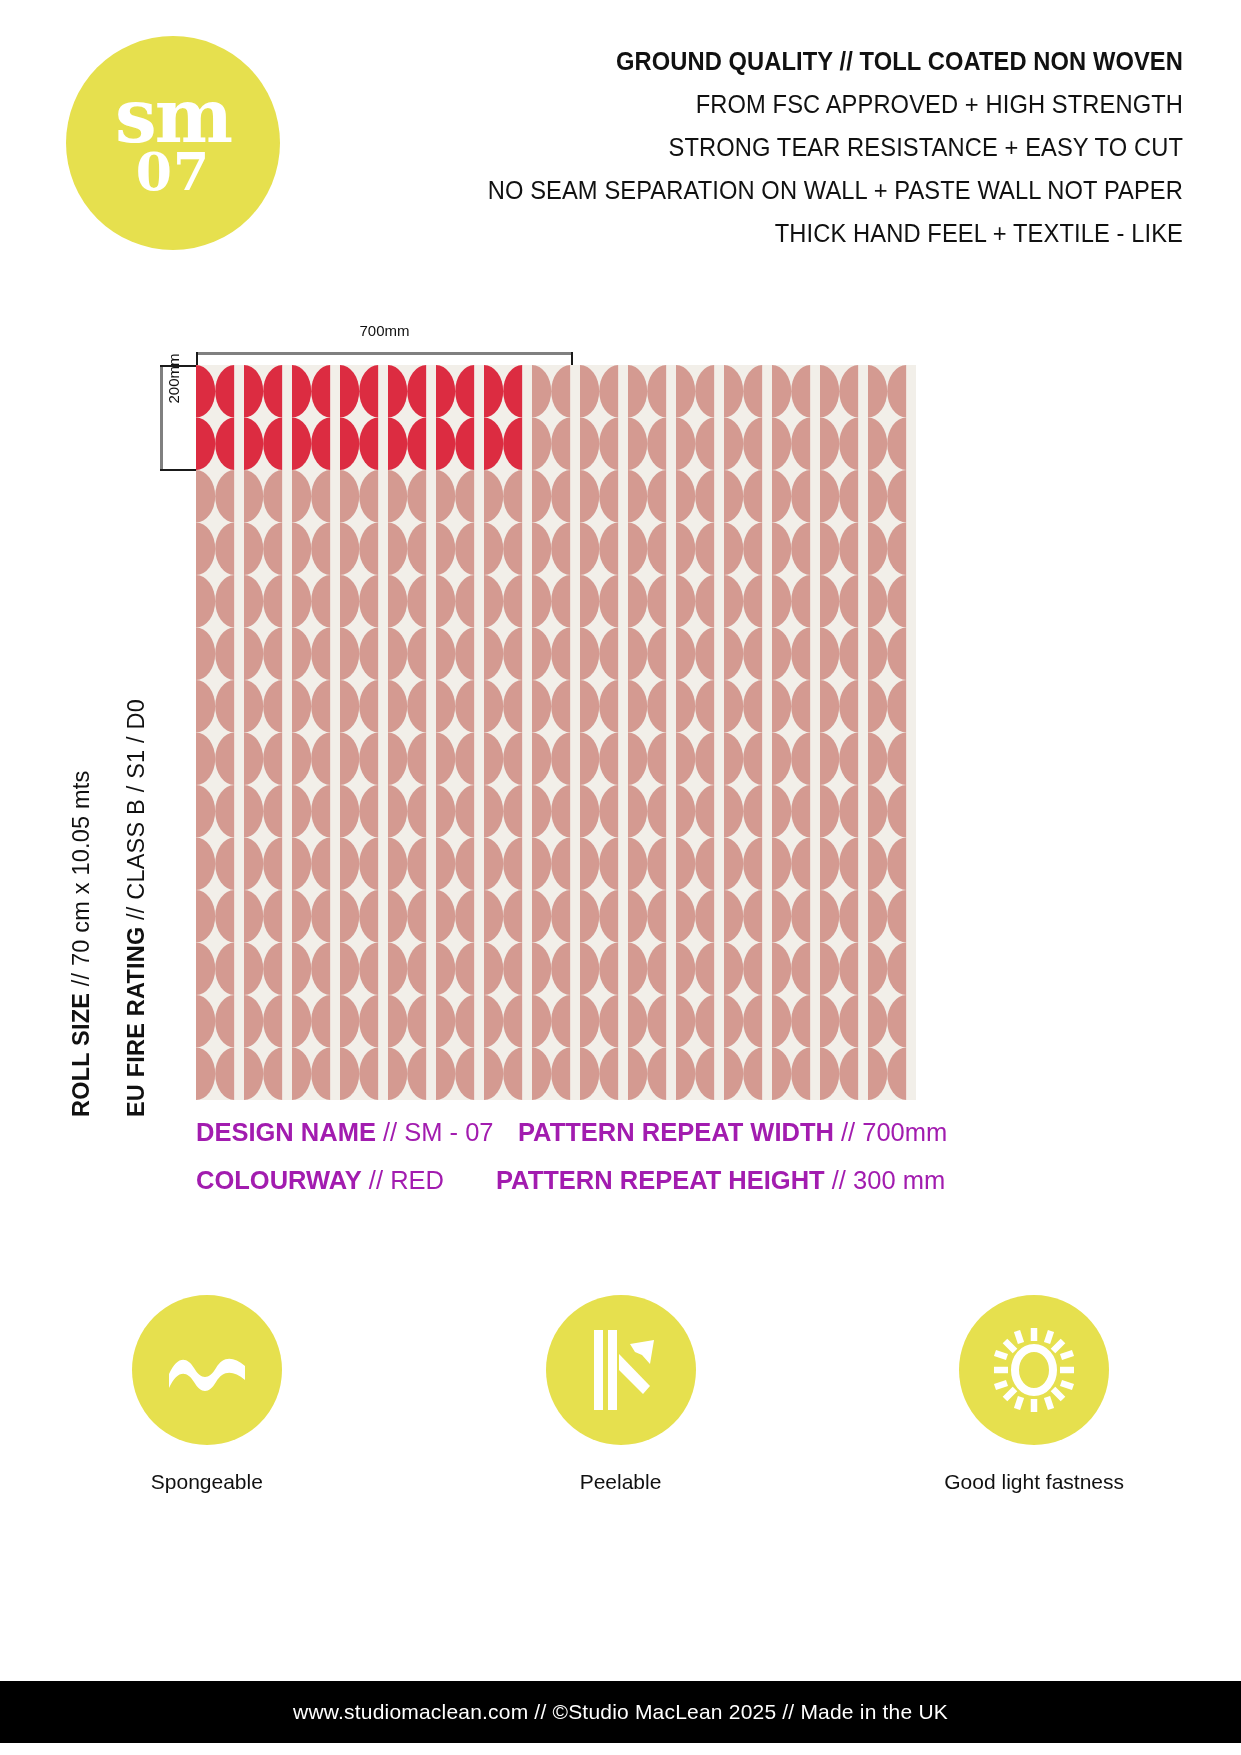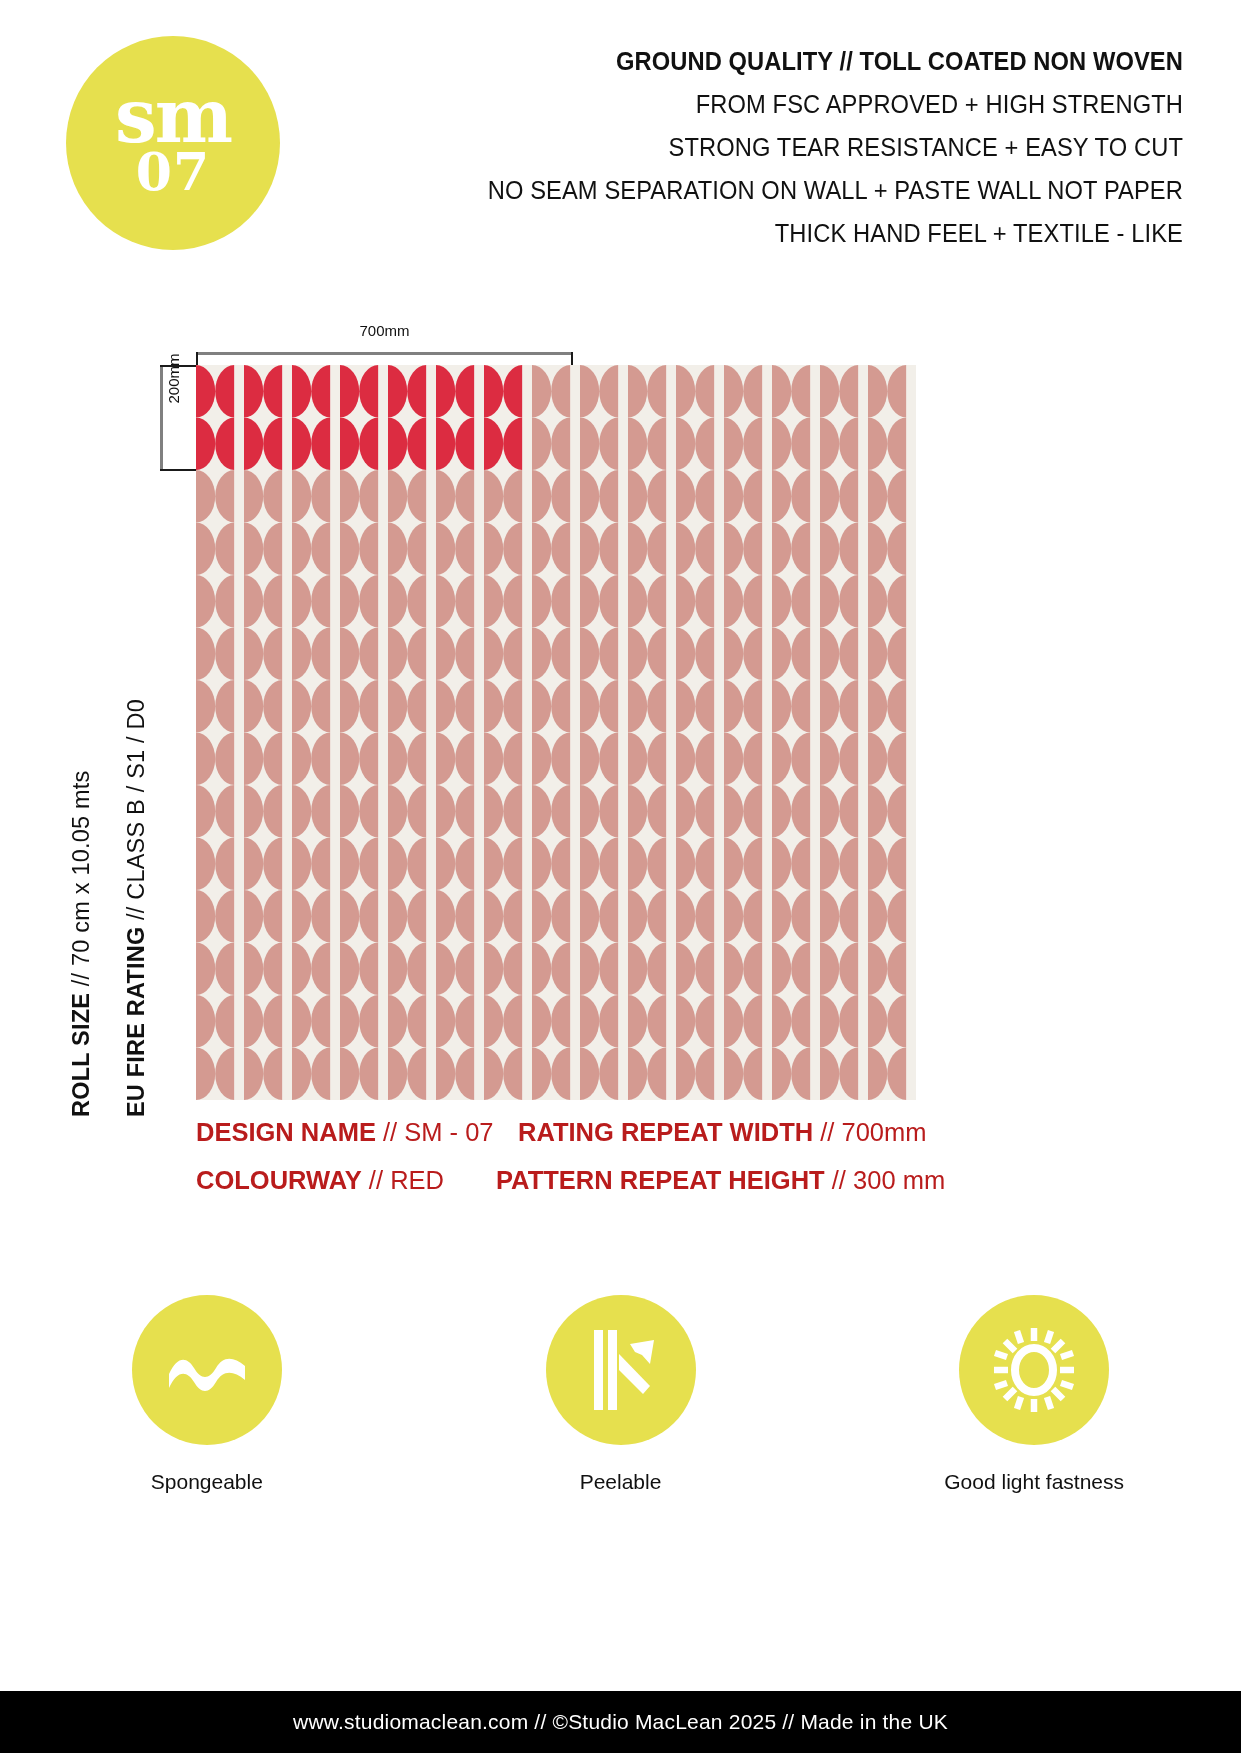--- a/index.html
+++ b/index.html
@@ -142,21 +142,21 @@
   #spec-grid {
     position: absolute;
     left: 196px; top: 1118px;
     width: 760px;
   }
   .spec-row {
     display: flex;
     align-items: baseline;
     height: 48px;
   }
-  .spec-cell { white-space: nowrap; font-size: 25.5px; color: #b91c1c; }
+  .spec-cell { white-space: nowrap; font-size: 25.5px; color: #a21caf; }
   .spec-cell .lbl { font-weight: bold; }
   .spec-cell .val { font-weight: normal; }
   .spec-cell.c1 { width: 322px; }
   .spec-cell.c2 { width: 438px; }
   .spec-row.r2 .spec-cell.c1 { width: 300px; }
 
   
   #features {
     position: absolute;
     left: 0; top: 1295px;
@@ -181,21 +181,21 @@
   .feature-label {
     margin-top: 25px;
     font-size: 21px;
     color: #111111;
     white-space: nowrap;
   }
 
   
   #footer {
     position: absolute;
-    left: 0; bottom: 2px;
+    left: 0; bottom: 12px;
     width: 1241px;
     height: 62px;
     background: #000000;
     display: flex;
     align-items: center;
     justify-content: center;
   }
   #footer-text {
     color: #ffffff;
     font-size: 21px;
@@ -698,21 +698,21 @@
 
 </div>
 
 <div id="spec-grid">
 
   <div class="spec-row r1">
     <div class="spec-cell c1">
       <span class="lbl">DESIGN NAME</span><span class="val"> // </span><span class="val">SM - 07</span>
     </div>
     <div class="spec-cell c2">
-      <span class="lbl">RATING REPEAT WIDTH</span><span class="val"> // </span><span class="val">700mm</span>
+      <span class="lbl">PATTERN REPEAT WIDTH</span><span class="val"> // </span><span class="val">700mm</span>
     </div>
   </div>
 
   <div class="spec-row r2">
     <div class="spec-cell c1">
       <span class="lbl">COLOURWAY</span><span class="val"> // </span><span class="val">RED</span>
     </div>
     <div class="spec-cell c2">
       <span class="lbl">PATTERN REPEAT HEIGHT</span><span class="val"> // </span><span class="val">300 mm</span>
     </div>

